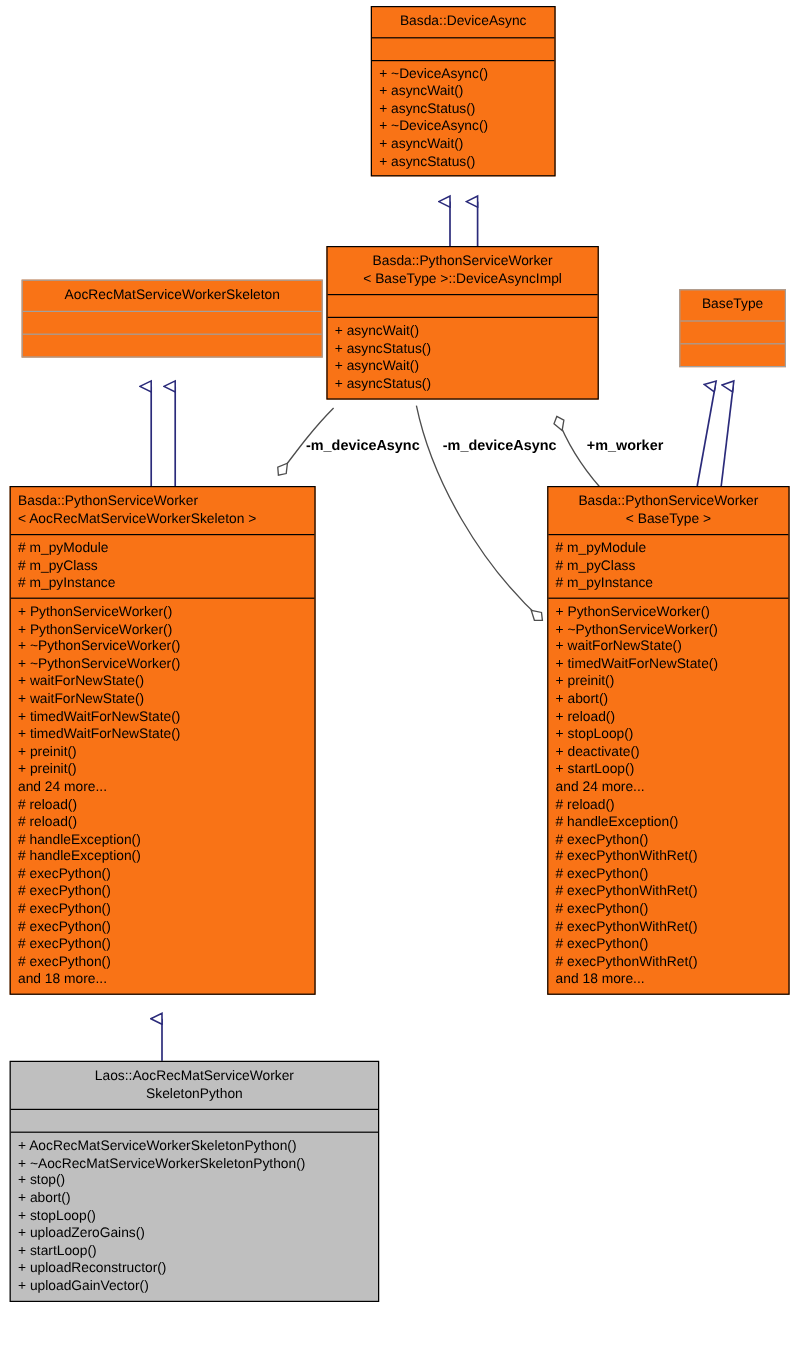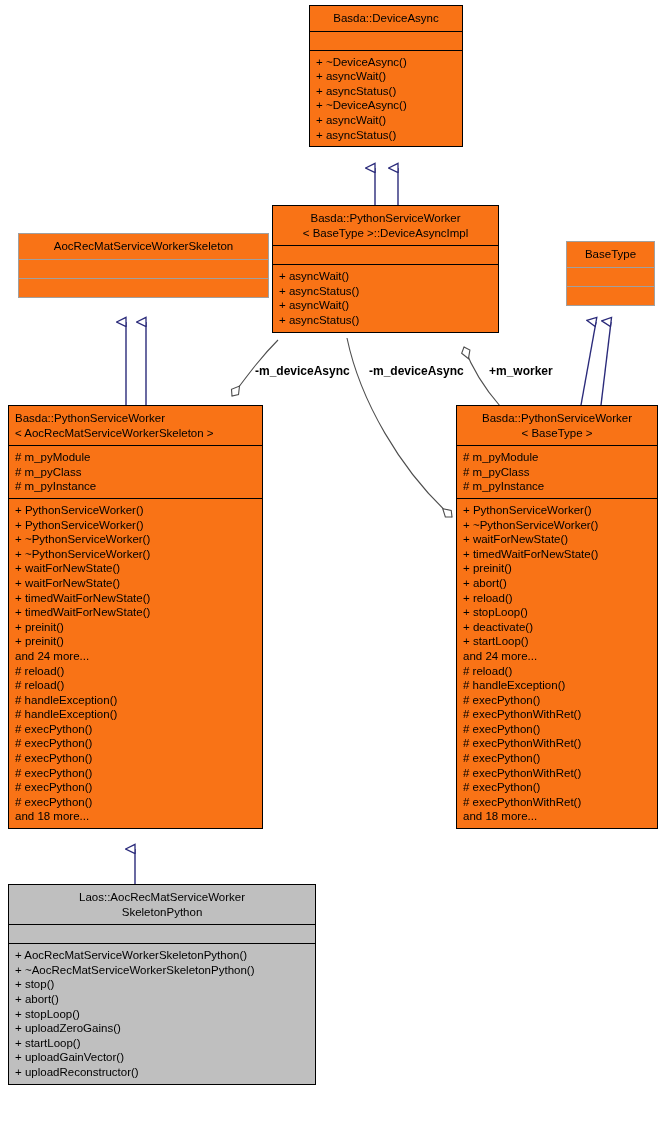--- a/index.html
+++ b/index.html
@@ -251,22 +251,22 @@
     <div class="uml-compartment empty"></div>
     <div class="uml-sep"></div>
     <div class="uml-compartment">
       <div class="uml-row">+ AocRecMatServiceWorkerSkeletonPython()</div>
       <div class="uml-row">+ ~AocRecMatServiceWorkerSkeletonPython()</div>
       <div class="uml-row">+ stop()</div>
       <div class="uml-row">+ abort()</div>
       <div class="uml-row">+ stopLoop()</div>
       <div class="uml-row">+ uploadZeroGains()</div>
       <div class="uml-row">+ startLoop()</div>
+      <div class="uml-row">+ uploadReconstructor()</div>
       <div class="uml-row">+ uploadGainVector()</div>
-      <div class="uml-row">+ uploadReconstructor()</div>
     </div>
   </div>
 
   <div class="edge-label" style="left:255px; top:364px;">-m_deviceAsync</div>
   <div class="edge-label" style="left:369px; top:364px;">-m_deviceAsync</div>
   <div class="edge-label" style="left:489px; top:364px;">+m_worker</div>
 
 </div>
 
 </body></html>

